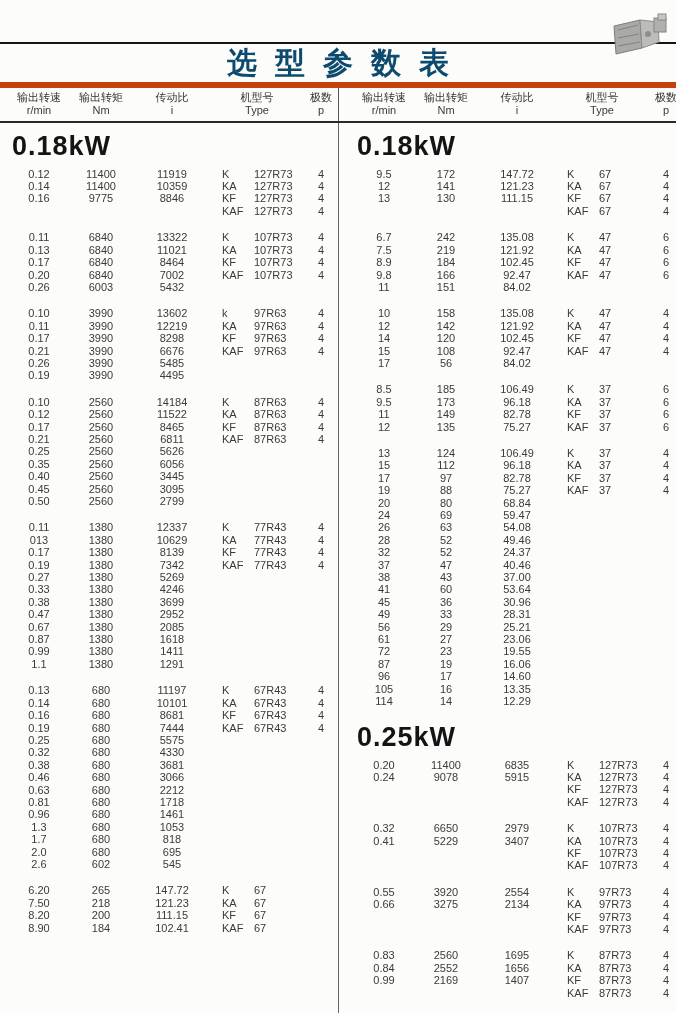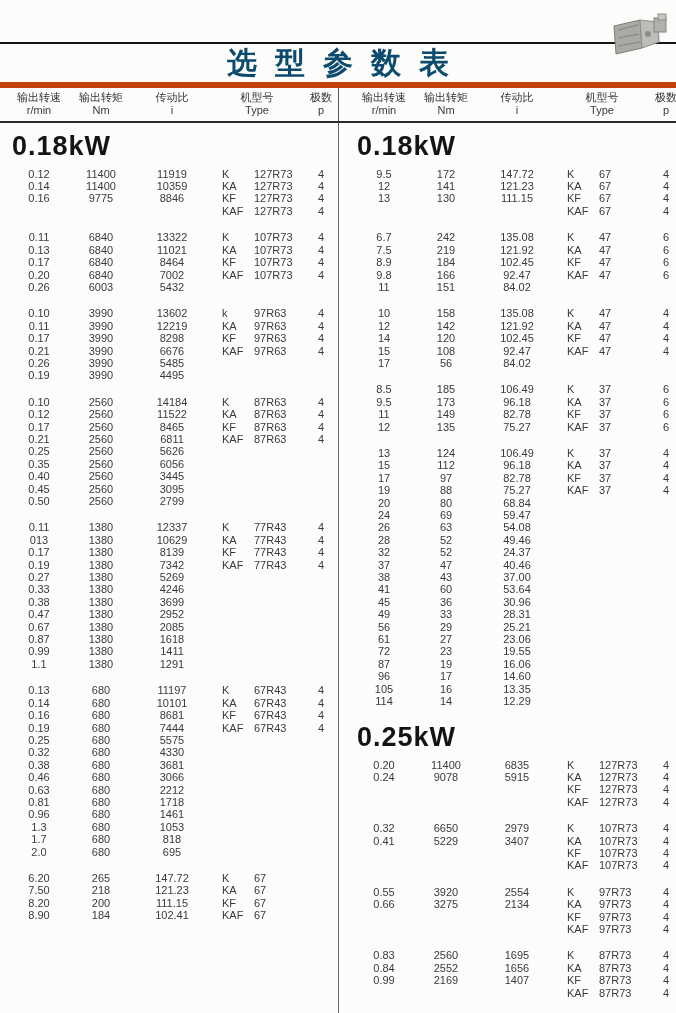--- a/index.html
+++ b/index.html
@@ -611,20 +611,30 @@
         <div class="row">
           <div class="cell num">2.0</div>
           <div class="cell num">680</div>
           <div class="cell num">695</div>
           <div class="cell type">
             <span class="tp"></span>
             <span class="tm"></span>
           </div>
           <div class="cell num"></div>
         </div>
+        <div class="row">
+          <div class="cell num">2.6</div>
+          <div class="cell num">602</div>
+          <div class="cell num">545</div>
+          <div class="cell type">
+            <span class="tp"></span>
+            <span class="tm"></span>
+          </div>
+          <div class="cell num"></div>
+        </div>
       </div>
       <div class="block">
         <div class="row">
           <div class="cell num">6.20</div>
           <div class="cell num">265</div>
           <div class="cell num">147.72</div>
           <div class="cell type">
             <span class="tp">K</span>
             <span class="tm">67</span>
           </div>

